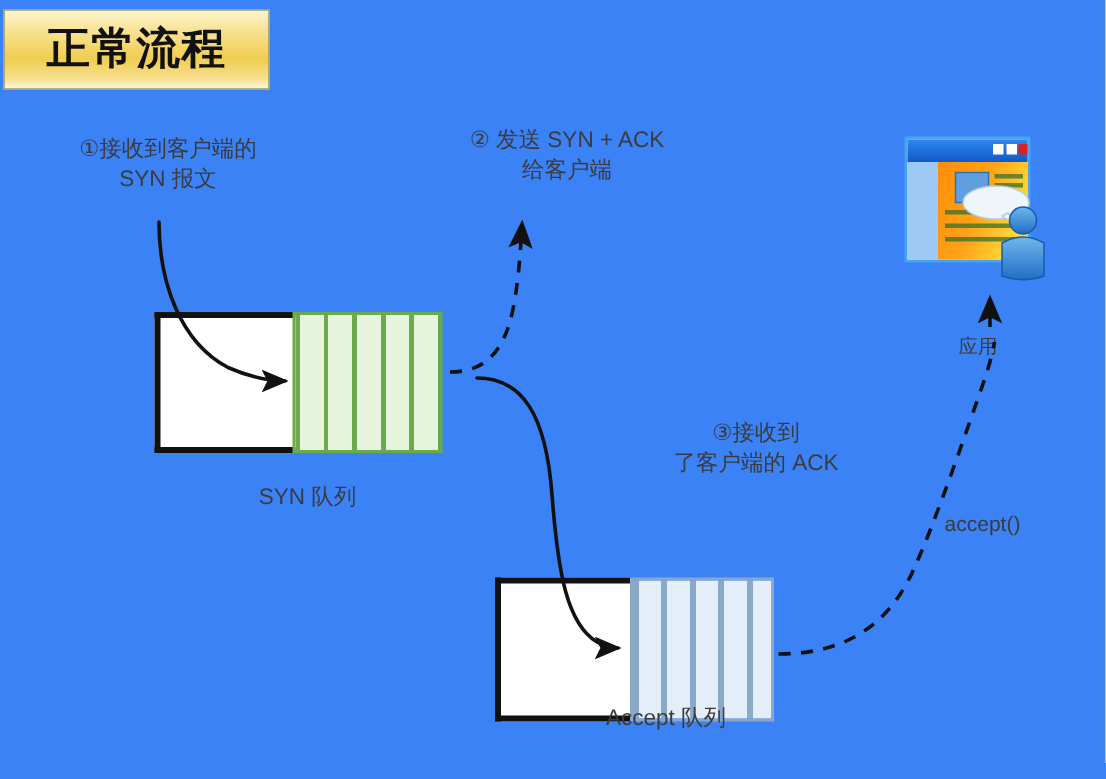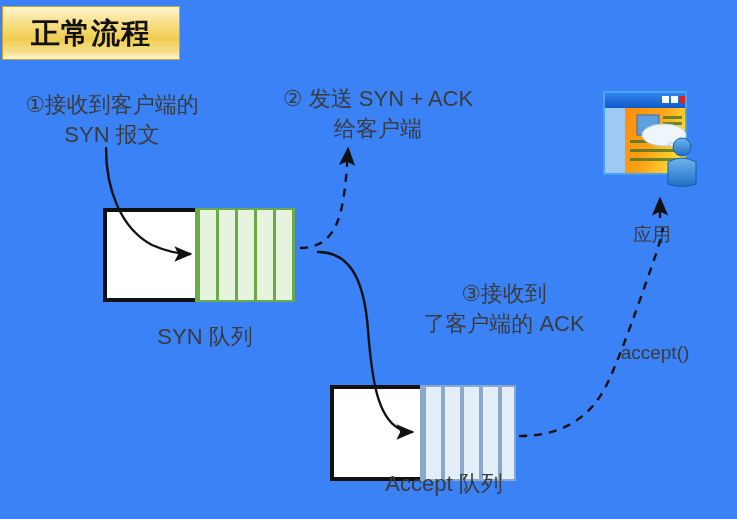--- a/index.html
+++ b/index.html
@@ -42,33 +42,33 @@
     font-weight: 700;
     color: #111111;
     letter-spacing: 1px;
     line-height: 1;
     white-space: nowrap;
   }
 
   
   .label {
     color: #3b3b3b;
-    font-size: 22px;
+    font-size: 15px;
     line-height: 1.35;
     white-space: pre;
     text-align: center;
   }
 
   #label-step1 { left: 6px;  top: 90px;  width: 212px; }
   #label-step2 { left: 262px; top: 84px; width: 232px; }
   #label-step3 { left: 382px; top: 279px; width: 244px; }
   #label-syn-queue    { left: 100px; top: 290px; width: 210px; margin-top: 32px; }
   #label-accept-queue { left: 330px; top: 469px; width: 228px; }
-  #label-app      { left: 612px; top: 222px; width: 80px; font-size: 19px; }
-  #label-accept-fn{ left: 600px; top: 340px; width: 110px; font-size: 19px; text-align: center; }
+  #label-app      { left: 612px; top: 222px; width: 80px; font-size: 13px; }
+  #label-accept-fn{ left: 600px; top: 340px; width: 110px; font-size: 14px; text-align: center; }
 
   
   .queue-box { }
   .queue-open {
     box-sizing: border-box;
     border: 4px solid #111111;
     border-right: none;
     background: #ffffff;
   }
   .queue-fill {

